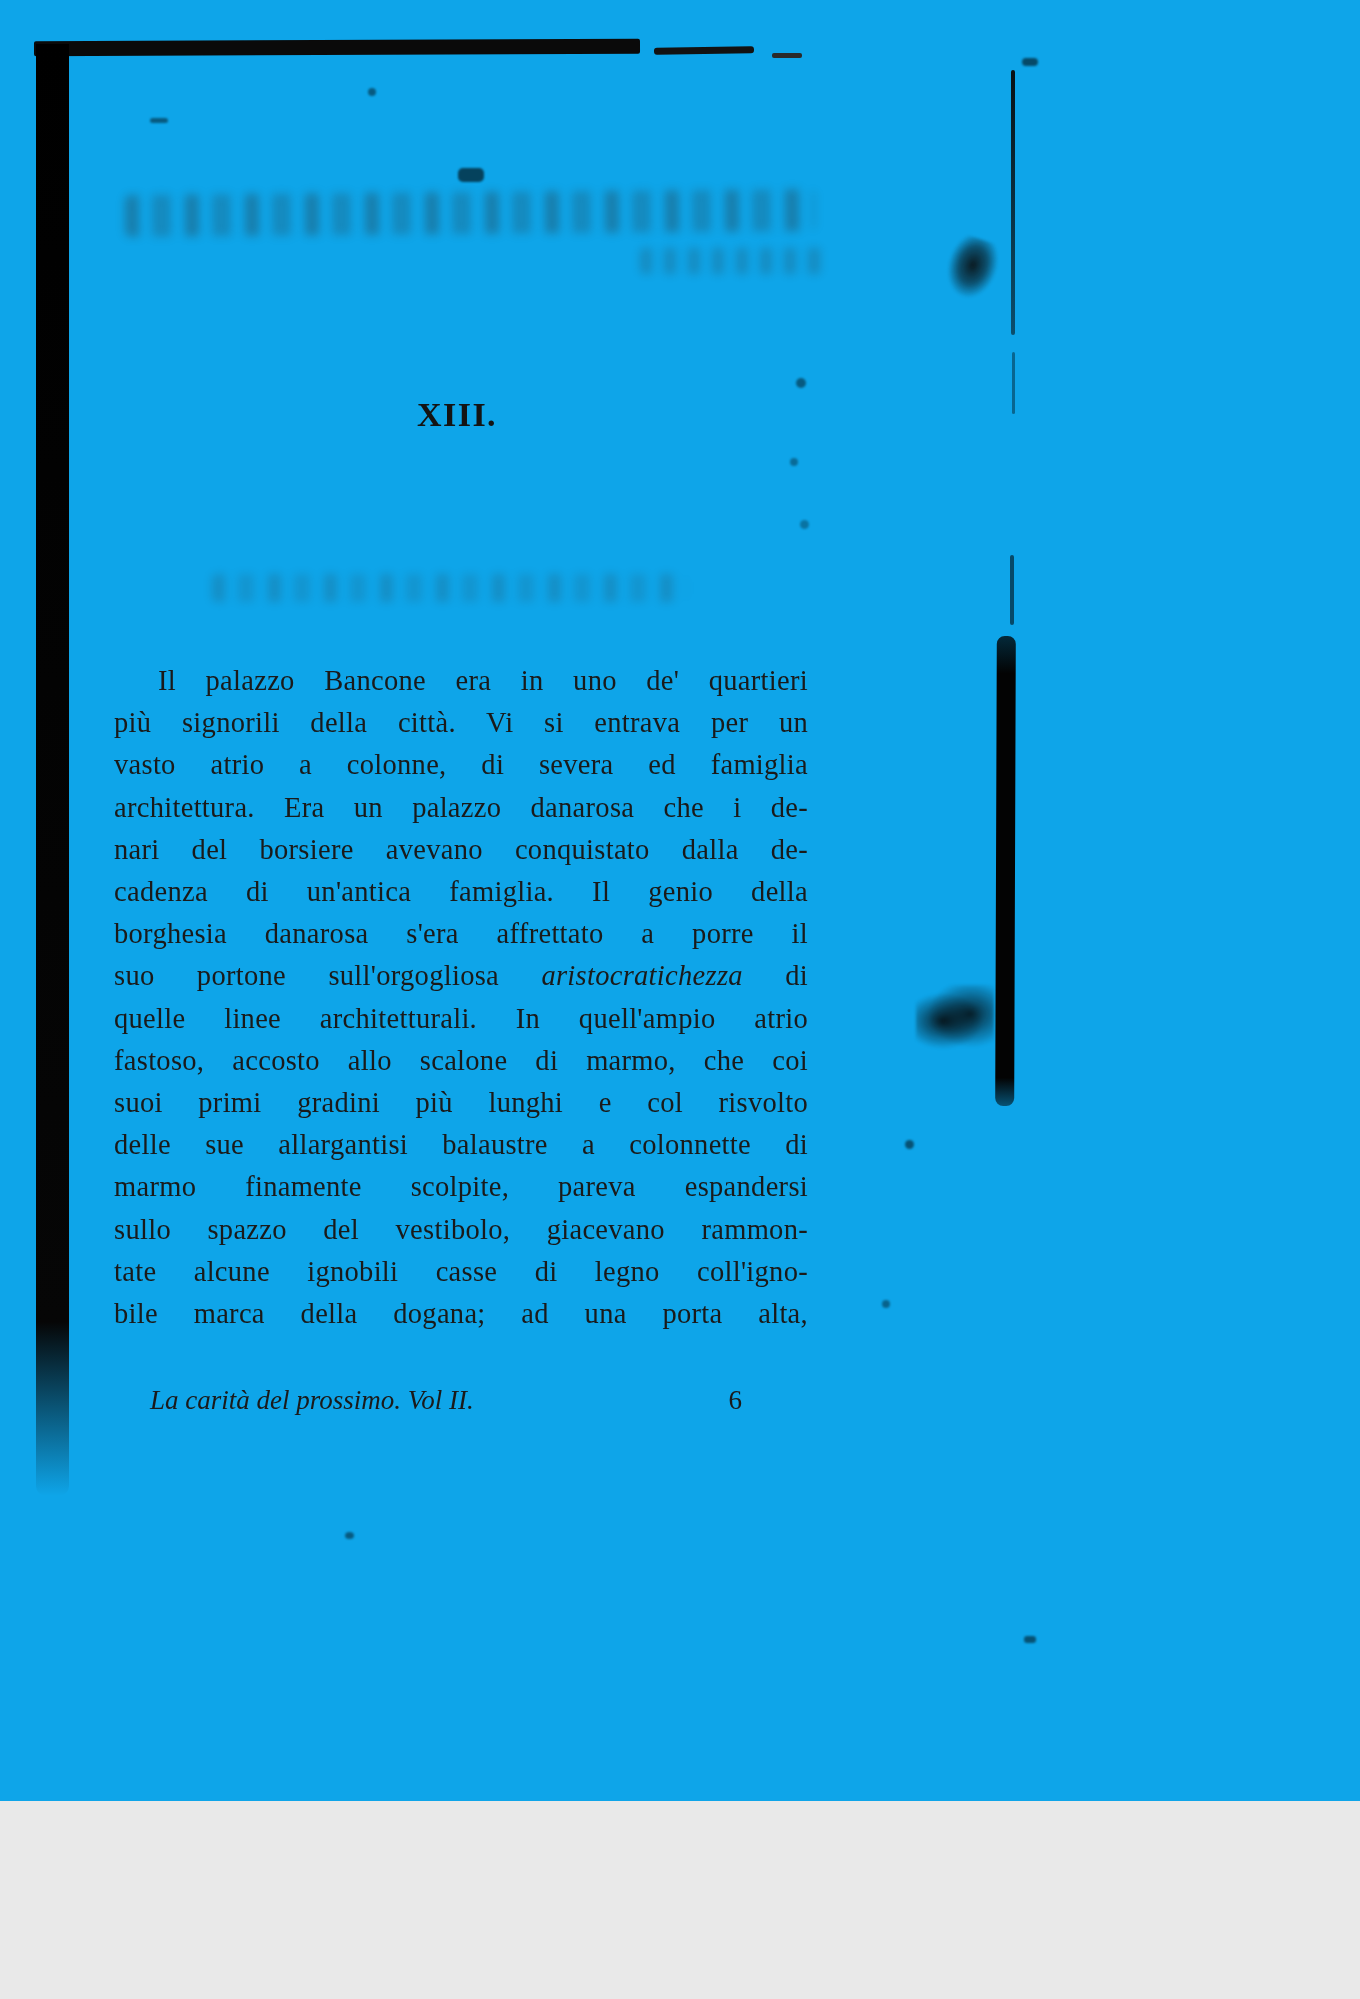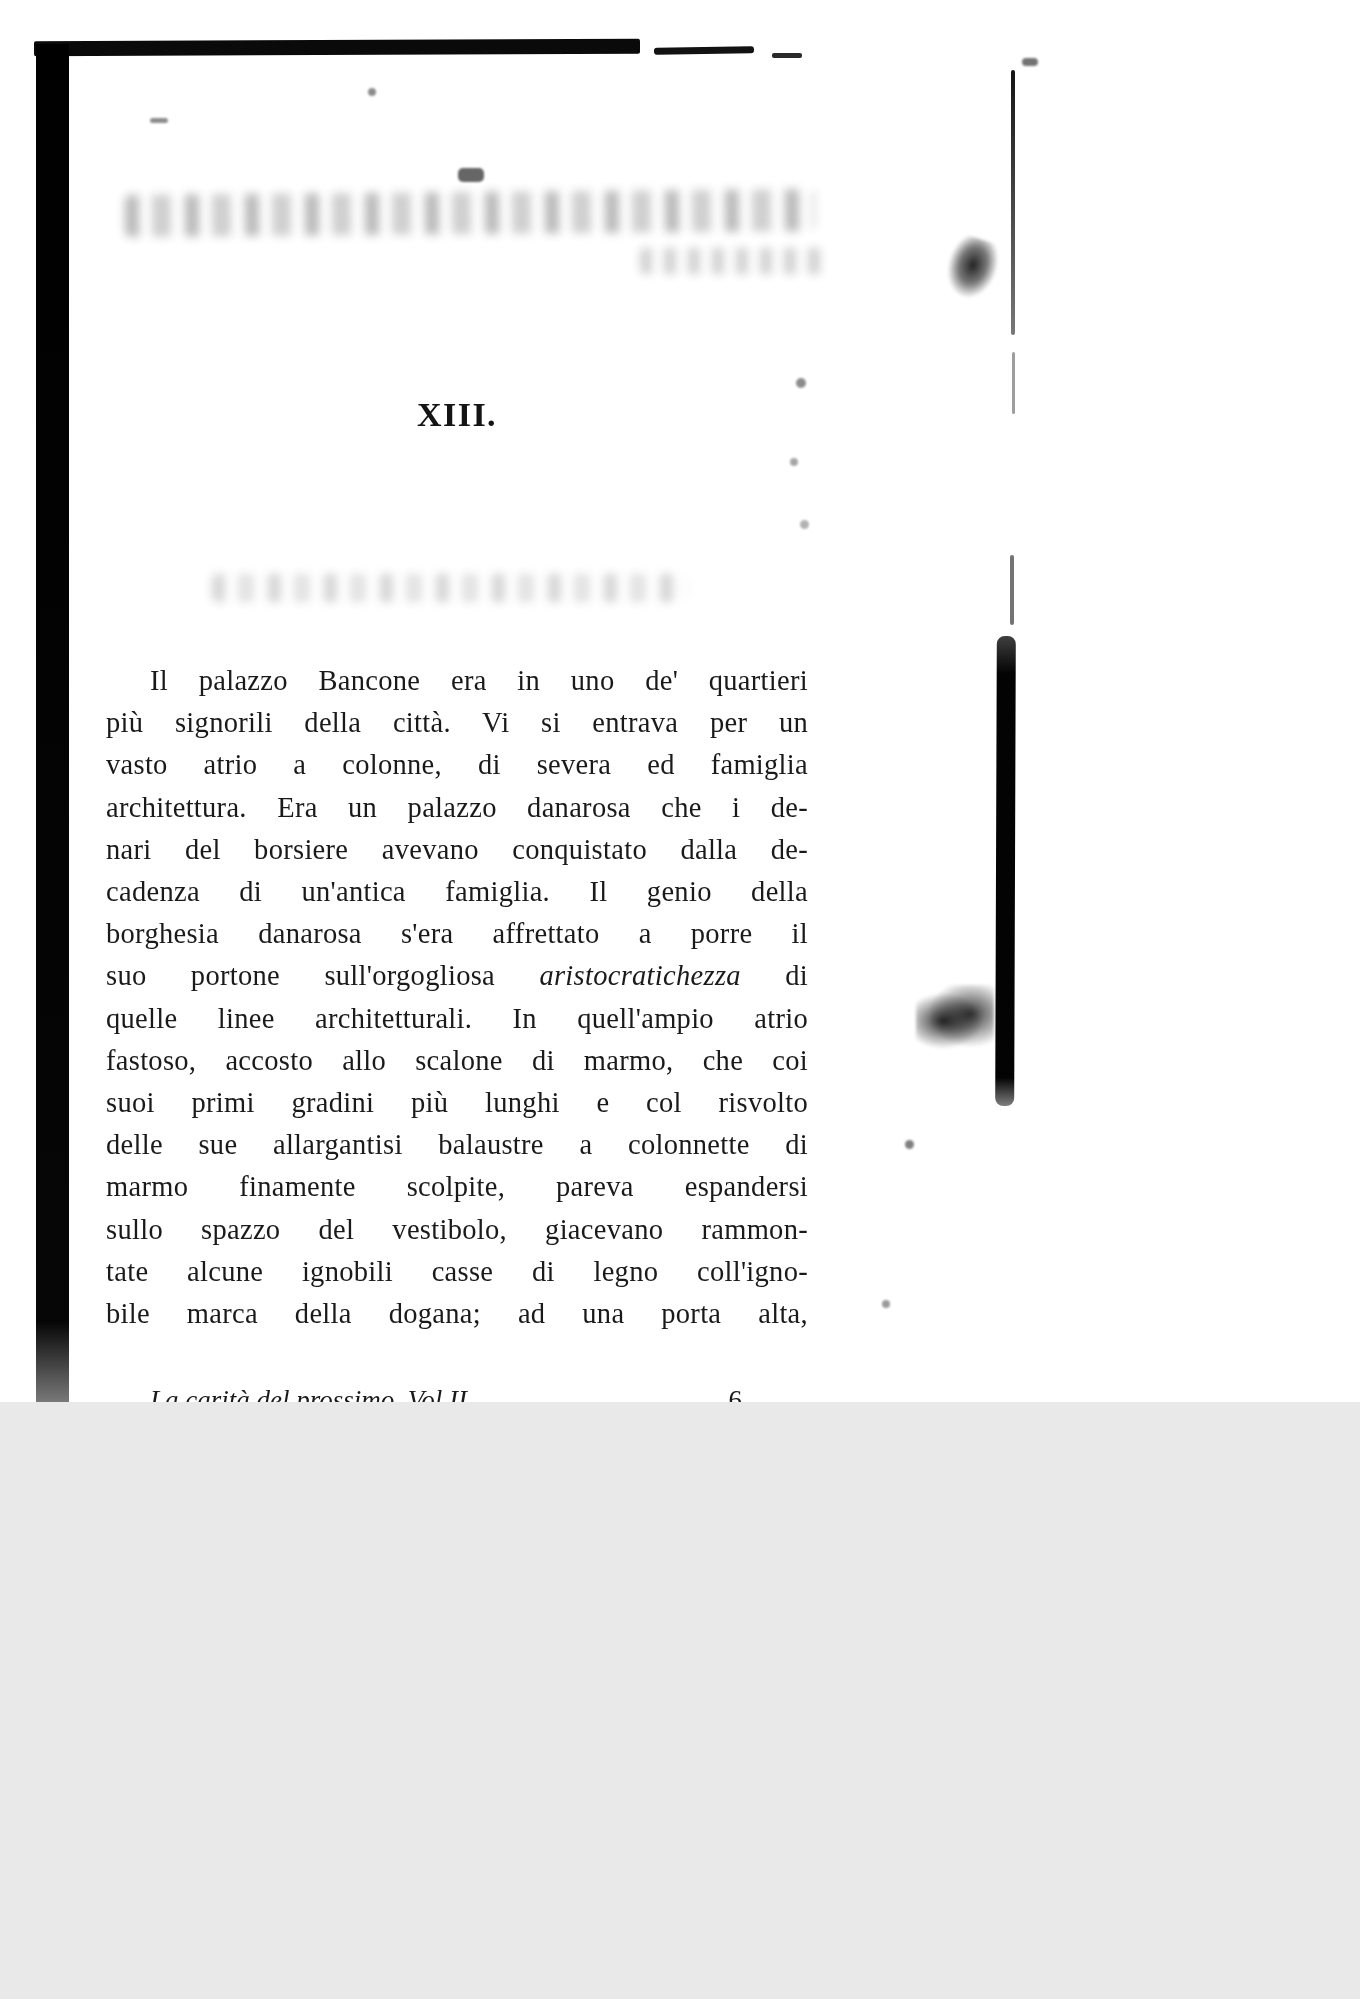--- a/index.html
+++ b/index.html
@@ -3,22 +3,22 @@
 <meta charset="utf-8">
 <style>
   html, body {
     margin: 0;
     padding: 0;
     background: #e9e9e9;
   }
   .page {
     position: relative;
     width: 1360px;
-    height: 1402px;
-    background: #ffffff;
+    height: 1801px;
+    background: #0ea5e9;
     overflow: hidden;
     font-family: "Liberation Serif", "DejaVu Serif", serif;
     color: #1b1b1b;
   }
 
   
   .artifact { position: absolute; pointer-events: none; }
 
   .top-bar {
     left: 34px; top: 40px; width: 606px; height: 15px;
@@ -109,20 +109,21 @@
     left: 106px; top: 660px; width: 702px;
     font-size: 28.5px;
     line-height: 42.2px;
     letter-spacing: 0.3px;
     color: #1a1a1a;
   }
   .line {
     text-align: justify;
     text-align-last: justify;
     white-space: normal;
+    margin-left: 8px;
   }
   .line.indent { text-indent: 44px; }
   .italic { font-style: italic; }
 
   .footer {
     position: absolute;
     left: 106px; top: 1385px; width: 702px;
     font-size: 27px;
     color: #1a1a1a;
     display: flex;

